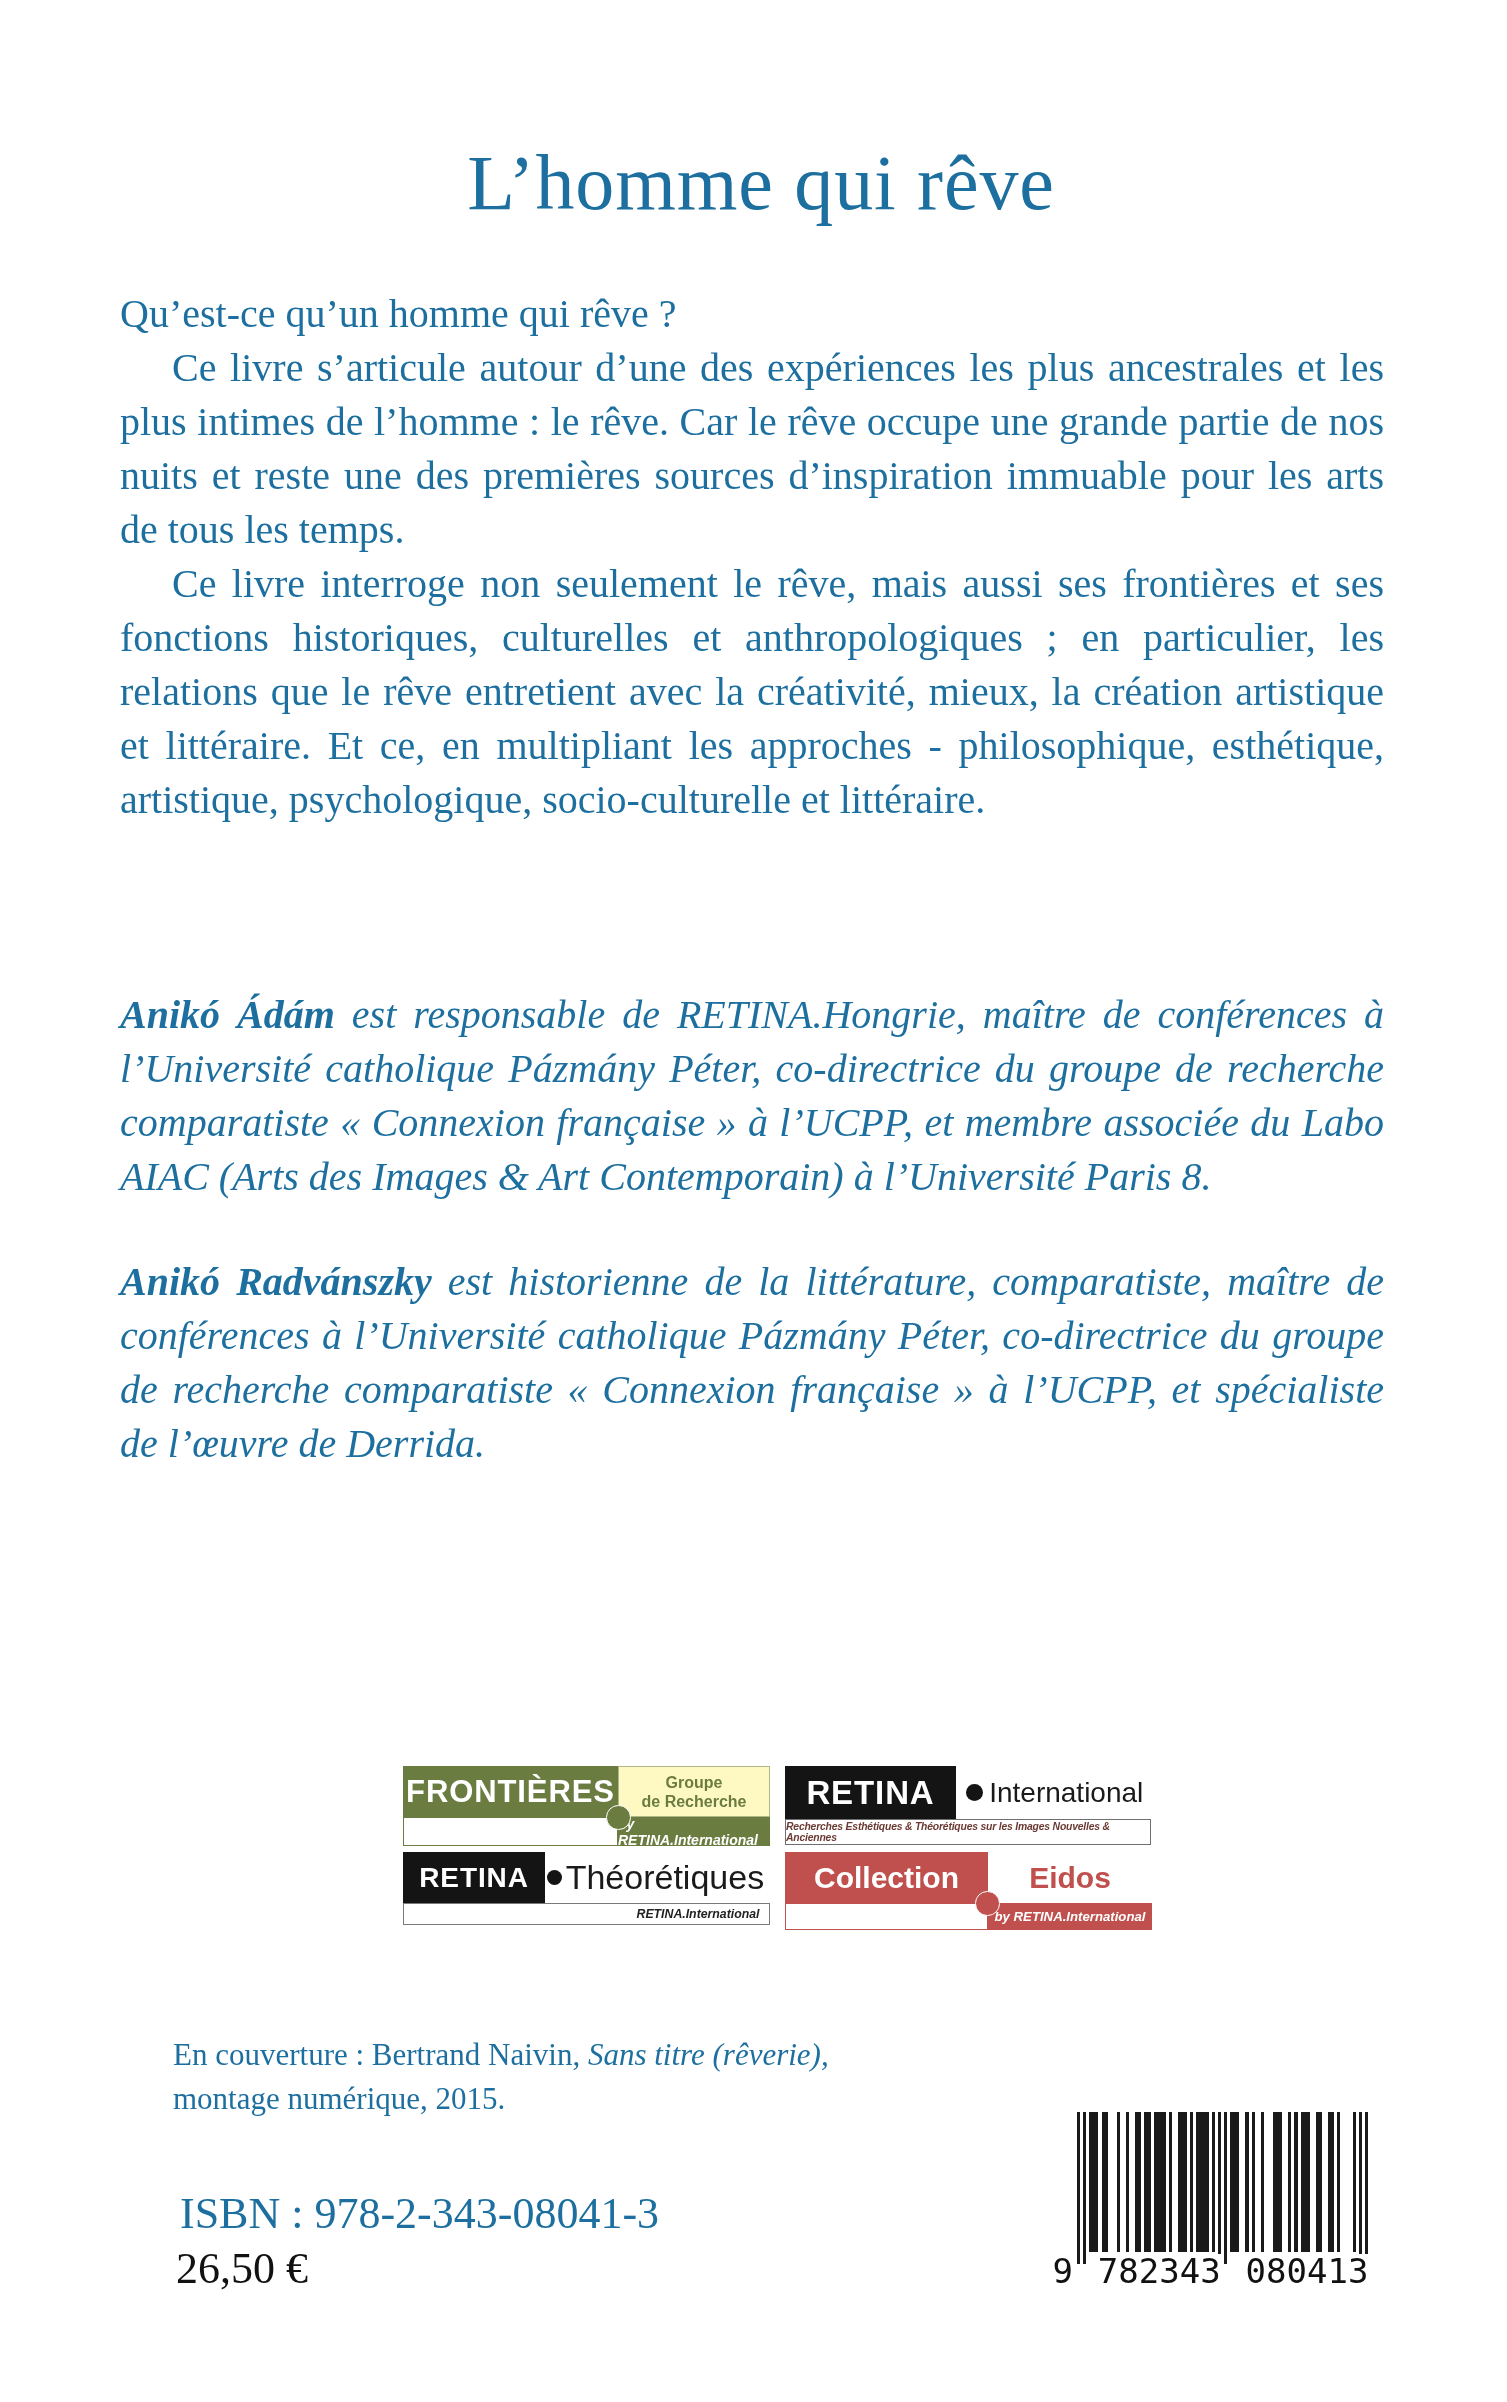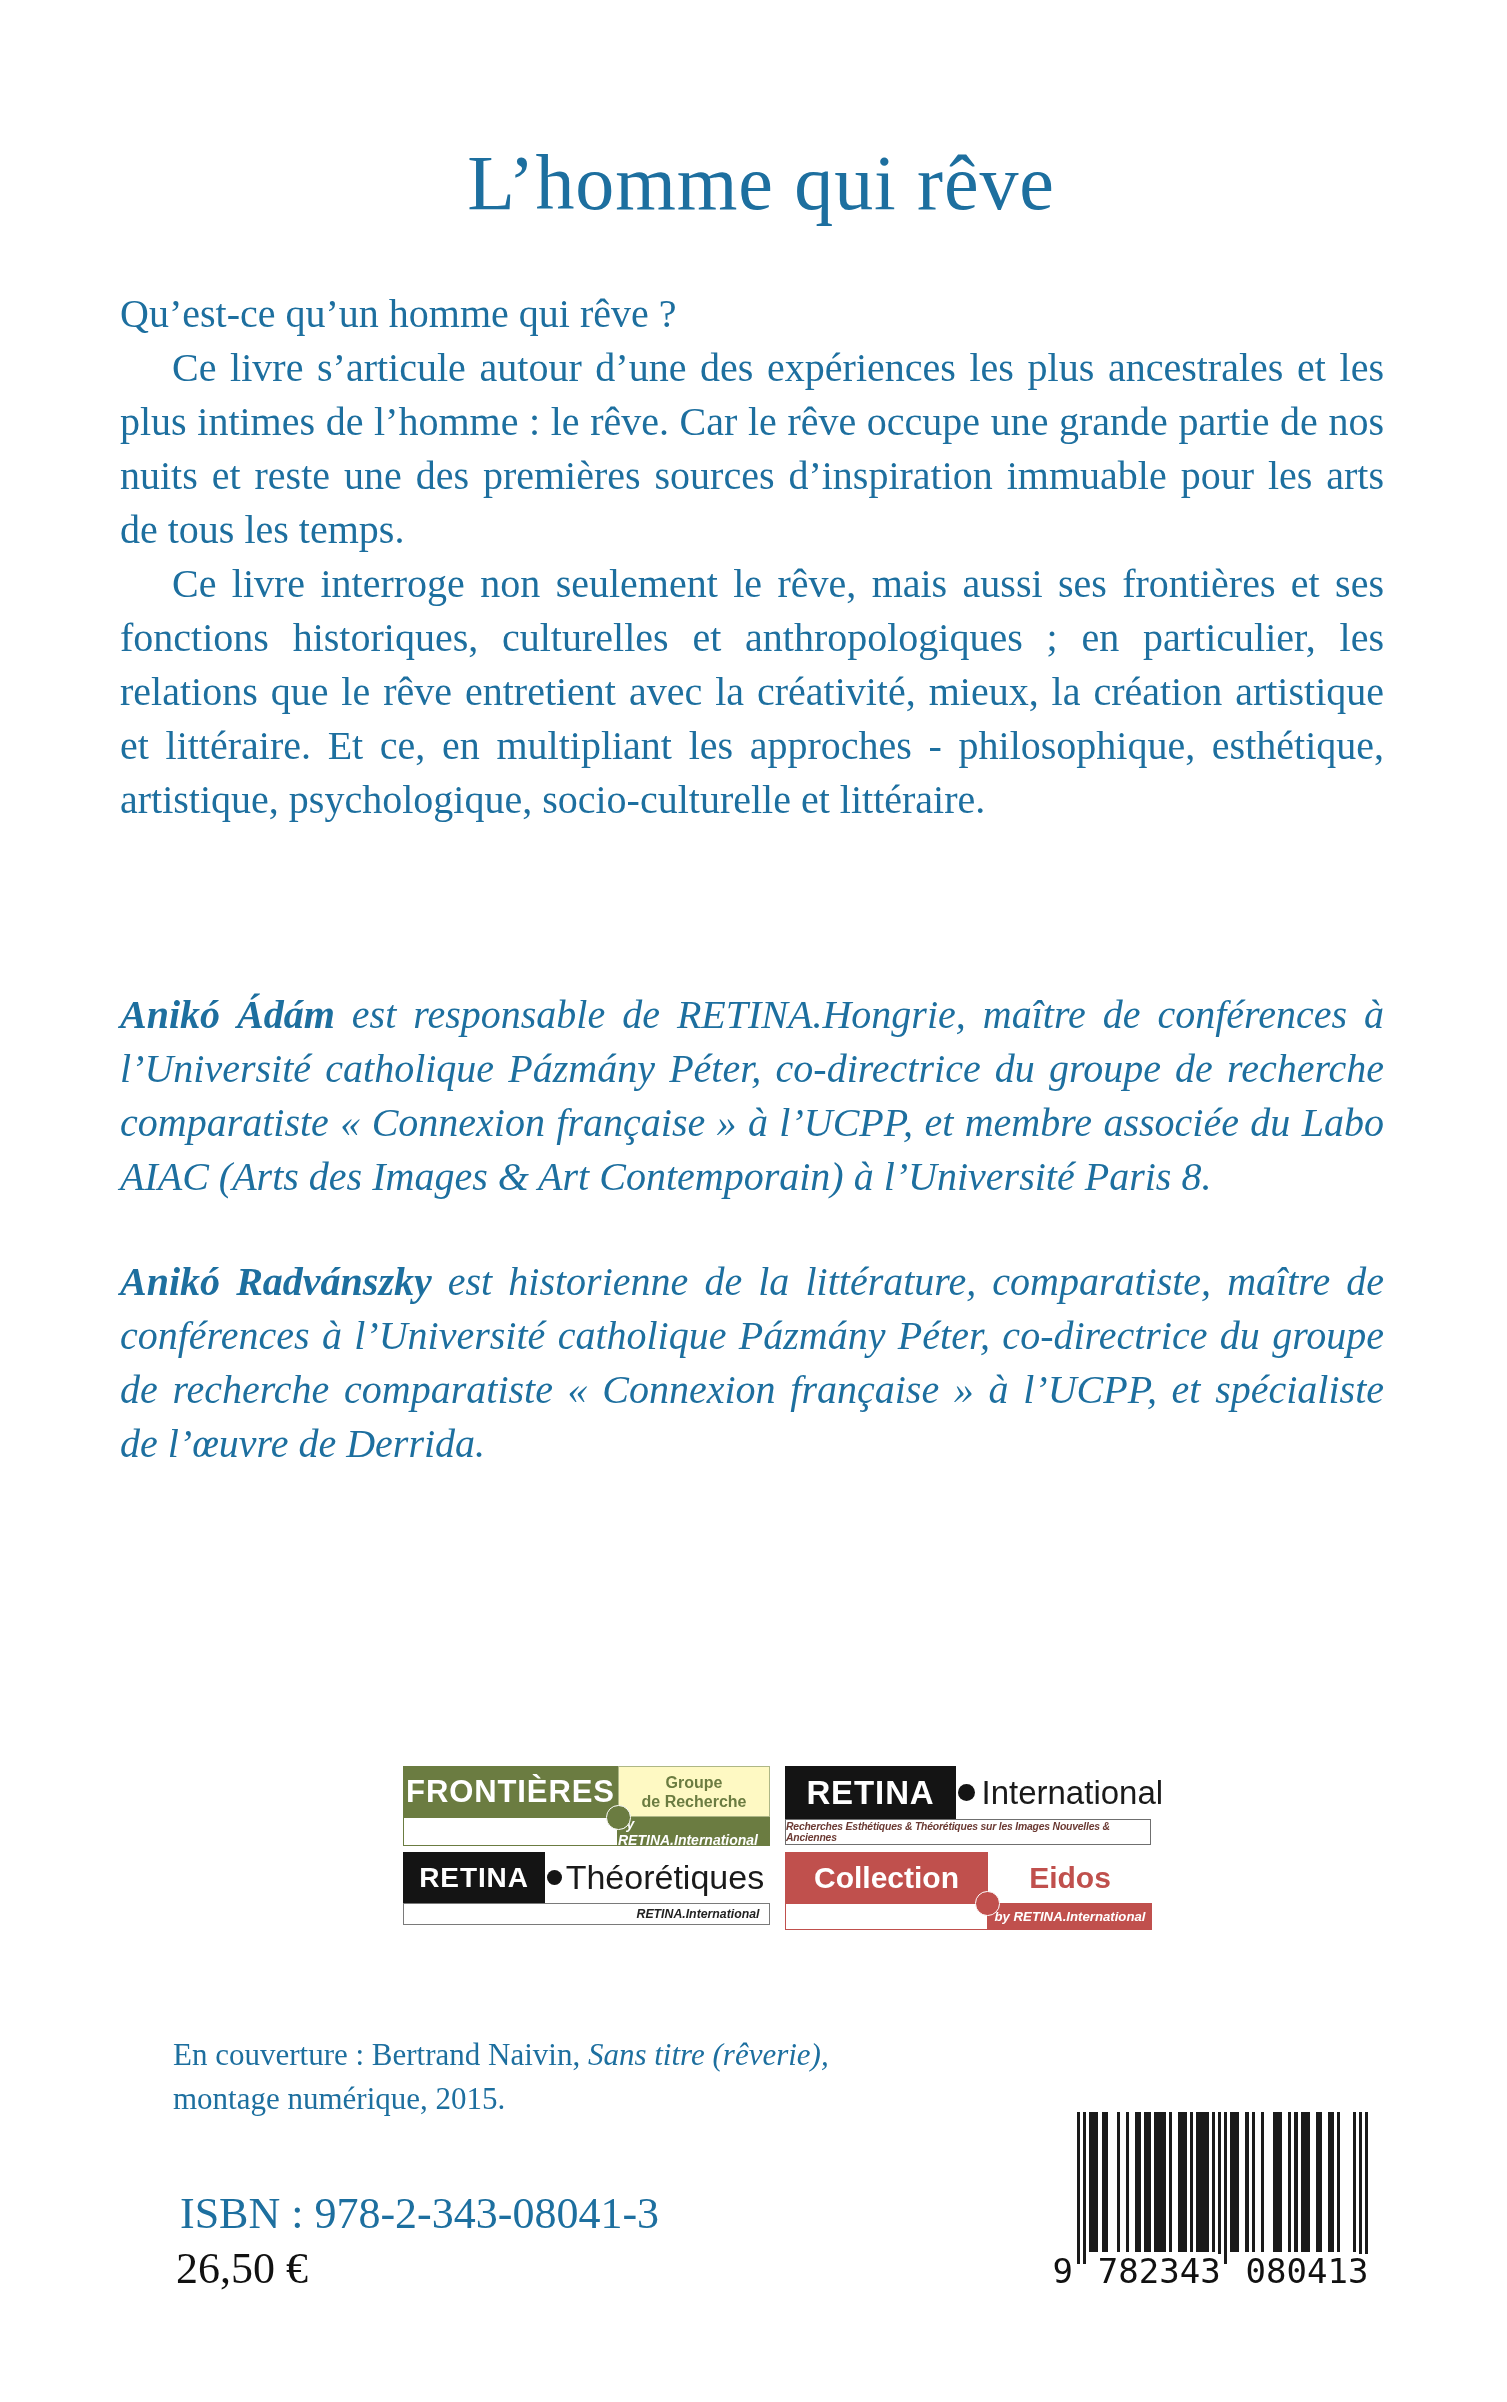--- a/index.html
+++ b/index.html
@@ -53,21 +53,21 @@
   .lf-empty{left:0;top:51px;width:215px;height:29px;background:#fff;border:1.9px solid var(--logo-green,#6b7c41);}
   .lf-by{left:215px;top:51px;width:152px;height:29px;background:var(--logo-green,#6b7c41);
     color:#fff;font-style:italic;font-weight:700;font-size:14px;}
   .lf-circle{left:203px;top:39px;width:24.6px;height:24.6px;border-radius:50%;
     background:var(--logo-green,#6b7c41);border:1.9px solid #fff;}
 
   #logo-retina-int{left:785px;top:1766px;width:366px;height:80px;}
   .ri-black{left:0;top:0;width:171px;height:53px;background:var(--logo-black,#111);
     color:#fff;font-weight:700;font-size:33px;letter-spacing:0.9px;}
   .ri-white{left:171px;top:0;width:195px;height:53px;background:#fff;color:#1a1a1a;
-    font-size:33px;justify-content:space-between;}
+    font-size:28px;justify-content:center;}
   .ri-dot{width:17px;height:17px;border-radius:50%;background:var(--logo-black,#111);
     margin:0 6.6px 0 1.9px;flex:0 0 auto;}
   .ri-tagline{left:0;top:53px;width:366px;height:25.6px;background:#fff;border:0.9px solid #6f6f6f;
     color:var(--tagline-maroon,#6b3a33);font-weight:700;font-style:italic;font-size:10.4px;letter-spacing:-0.2px;}
 
   #logo-retina-magyar{left:403px;top:1852px;width:367px;height:73px;}
   .rm-black{left:0;top:0;width:142px;height:51px;background:var(--logo-black,#111);
     color:#fff;font-weight:700;font-size:28px;letter-spacing:0.9px;}
   .rm-white{left:142px;top:0;width:225px;height:51px;background:#fff;color:#1a1a1a;
     font-size:34px;justify-content:flex-start;}

